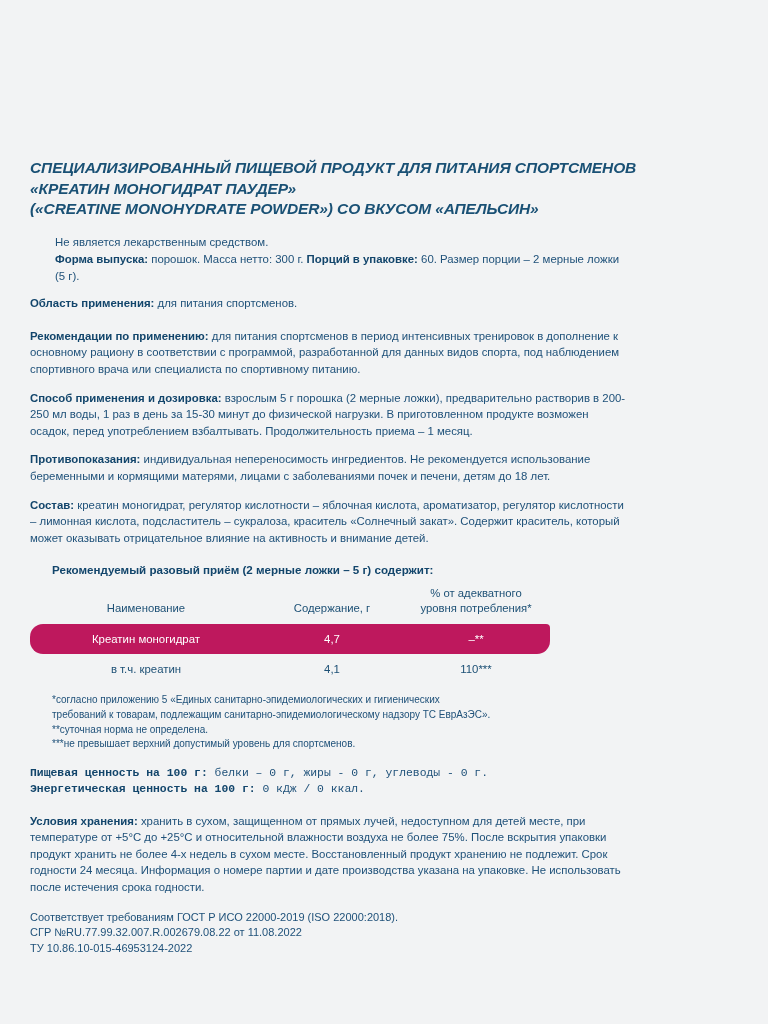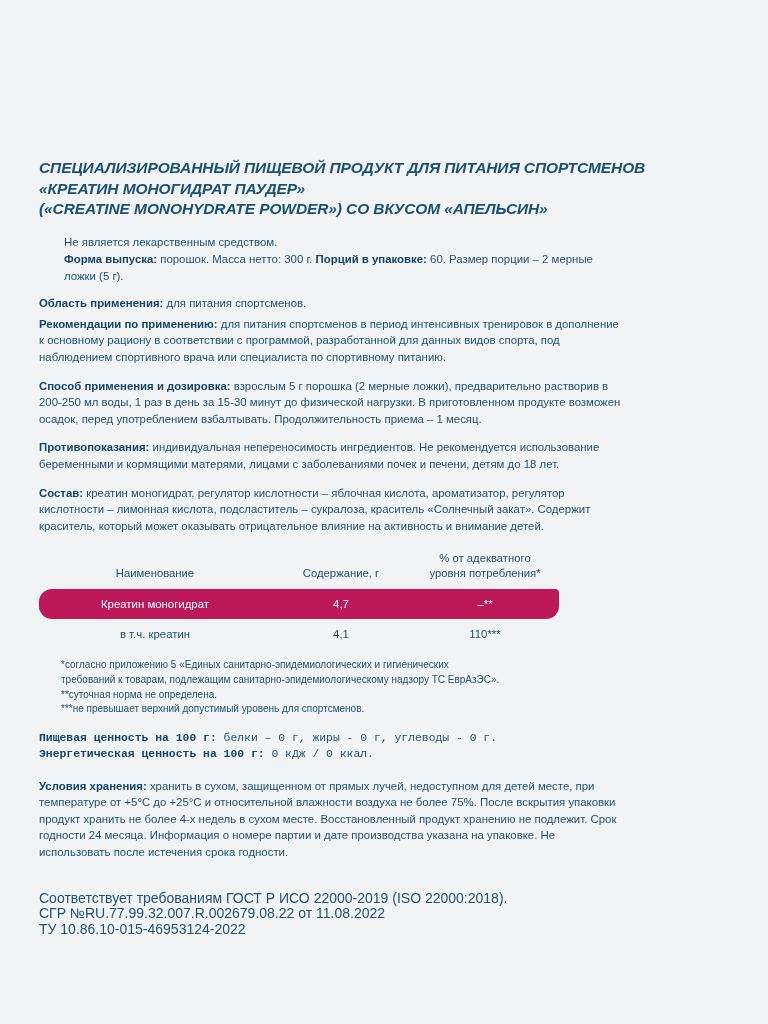--- a/index.html
+++ b/index.html
@@ -13,21 +13,21 @@
     background: #f2f3f4;
     font-family: "Liberation Sans", sans-serif;
     color: #1d5075;
     overflow: hidden;
   }
   .page {
     position: relative;
     width: 648px;
     height: 1024px;
     box-sizing: border-box;
-    padding: 158px 22px 0 39px;
+    padding: 158px 22px 0 30px;
   }
 
   
   .title {
     font-weight: bold;
     font-style: italic;
     font-size: 15.5px;
     line-height: 20.5px;
     letter-spacing: -0.1px;
     color: #1a5175;
@@ -36,21 +36,21 @@
   .title .tline { display: block; white-space: nowrap; }
 
   
   .para {
     font-size: 11.4px;
     line-height: 16.6px;
     color: #20527a;
     margin: 0;
   }
   .block { margin-bottom: 12px; }
-  .tight { margin-bottom: 4px; }
+  .tight { margin-bottom: 16px; }
   b, .b { font-weight: bold; color: #12456b; }
 
   .lead { margin-bottom: 11px; margin-left: 25px; }
   .lead .para + .para { margin-top: 1px; }
 
   
   .table-wrap {
     margin: 17px 0 0 0;
     width: 520px;
   }
@@ -107,22 +107,22 @@
   .footnotes div { white-space: nowrap; }
 
   .nutri-values {
     margin-top: 13px;
   }
   .nutri-values .para { line-height: 16.4px; font-family: Liberation Mono, monospace; }
 
   .storage { margin-top: 15px; }
 
   .certs {
-    margin-top: 30px;
-    font-size: 14px;
+    margin-top: 14px;
+    font-size: 11px;
     line-height: 15.6px;
     color: #20527a;
   }
   .certs div { white-space: nowrap; }
 </style>
 </head>
 <body>
 
 <div class="page">
 
@@ -151,20 +151,21 @@
 
   <div class="block">
     <p class="para"><b>Противопоказания:</b><span> индивидуальная непереносимость ингредиентов. Не рекомендуется использование беременными и кормящими матерями, лицами с заболеваниями почек и печени, детям до 18 лет.</span></p>
   </div>
 
   <div class="block">
     <p class="para"><b>Состав:</b><span> креатин моногидрат, регулятор кислотности – яблочная кислота, ароматизатор, регулятор кислотности – лимонная кислота, подсластитель – сукралоза, краситель «Солнечный закат». Содержит краситель, который может оказывать отрицательное влияние на активность и внимание детей.</span></p>
   </div>
 
   <div class="table-wrap">
+    <div class="tbl-title">Рекомендуемый разовый приём (2 мерные ложки – 5 г) содержит:</div>
     <table class="nutri">
       <thead>
         <tr>
           <th class="col-name">Наименование</th>
           <th class="col-amt">Содержание, г</th>
           <th class="col-pct">
             <span>% от адекватного</span><br>
             <span>уровня потребления*</span>
           </th>
         </tr>

